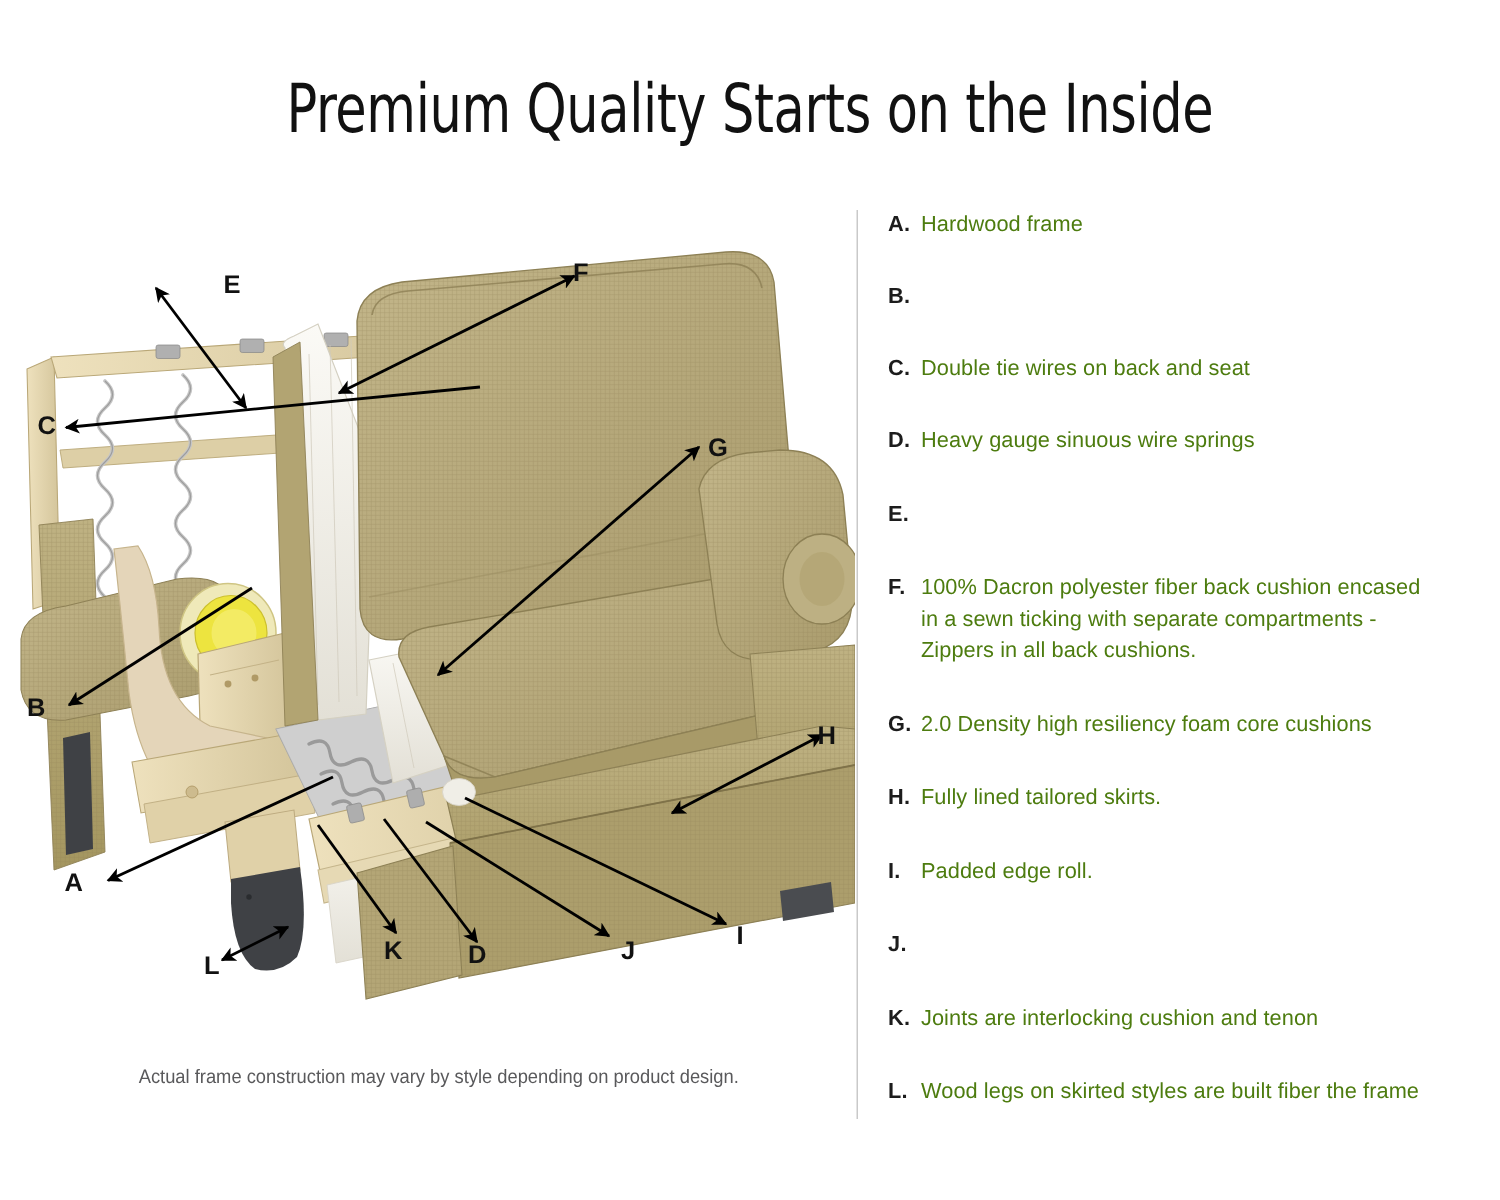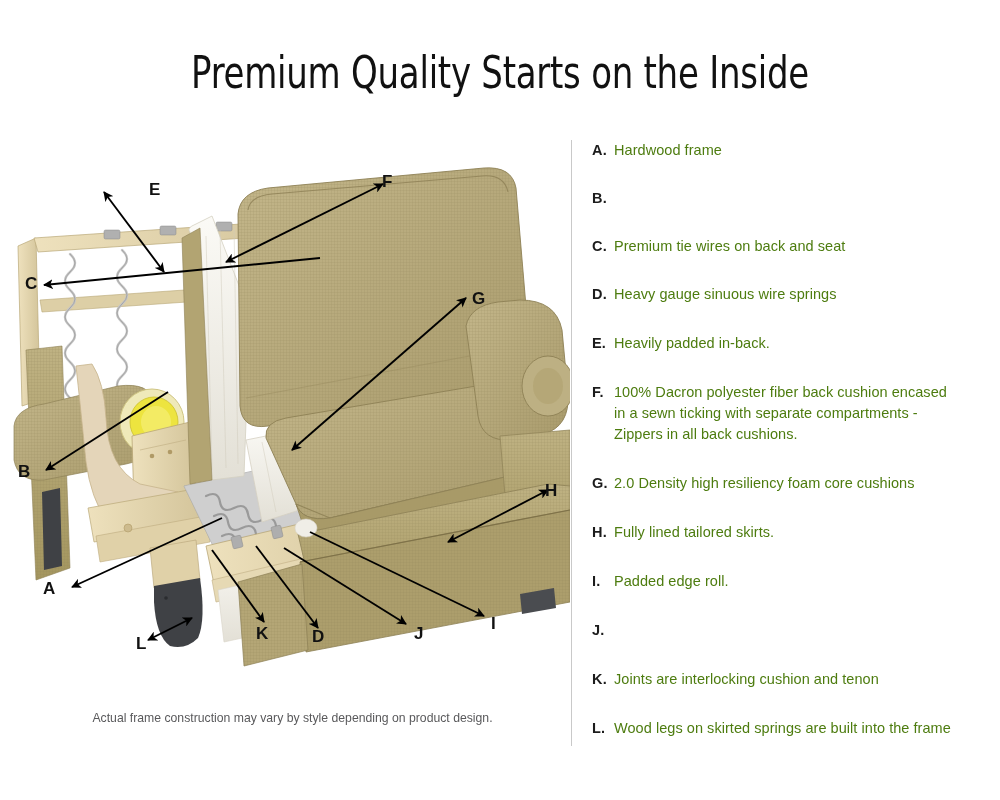--- a/index.html
+++ b/index.html
@@ -301,31 +301,30 @@
       <span class="legend-letter">A.</span>
       <span class="legend-text">Hardwood frame</span>
     </div>
 
     <div class="legend-item" style="height:48px;">
       <span class="legend-letter">B.</span>
     </div>
 
     <div class="legend-item" style="height:48px;">
       <span class="legend-letter">C.</span>
-      <span class="legend-text">Premium tie wires on back and seat</span>
+      <span class="legend-text">Double tie wires on back and seat</span>
     </div>
 
     <div class="legend-item" style="height:49px;">
       <span class="legend-letter">D.</span>
       <span class="legend-text">Heavy gauge sinuous wire springs</span>
     </div>
 
     <div class="legend-item" style="height:49px;">
       <span class="legend-letter">E.</span>
-      <span class="legend-text">Heavily padded in-back.</span>
     </div>
 
     <div class="legend-item" style="height:91px;">
       <span class="legend-letter">F.</span>
       <span class="legend-text wrap">100% Dacron polyester fiber back cushion encased in a sewn ticking with separate compartments - Zippers in all back cushions.</span>
     </div>
 
     <div class="legend-item" style="height:49px;">
       <span class="legend-letter">G.</span>
       <span class="legend-text">2.0 Density high resiliency foam core cushions</span>
@@ -345,20 +344,20 @@
       <span class="legend-letter">J.</span>
     </div>
 
     <div class="legend-item" style="height:49px;">
       <span class="legend-letter">K.</span>
       <span class="legend-text">Joints are interlocking cushion and tenon</span>
     </div>
 
     <div class="legend-item" style="height:40px;">
       <span class="legend-letter">L.</span>
-      <span class="legend-text">Wood legs on skirted springs are built into the frame</span>
+      <span class="legend-text">Wood legs on skirted styles are built fiber the frame</span>
     </div>
 
   </div>
 
   <div id="caption">Actual frame construction may vary by style depending on product design.</div>
 
 </div>
 
 </body></html>

